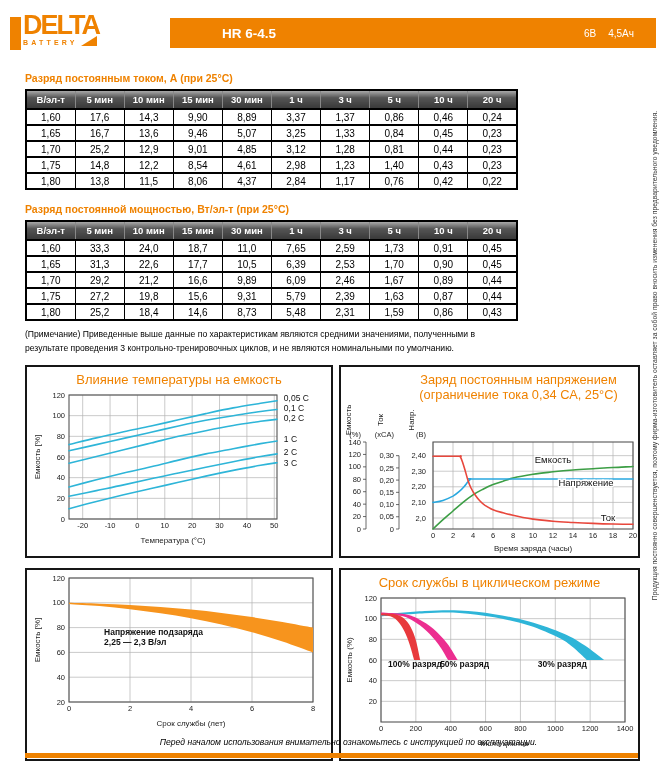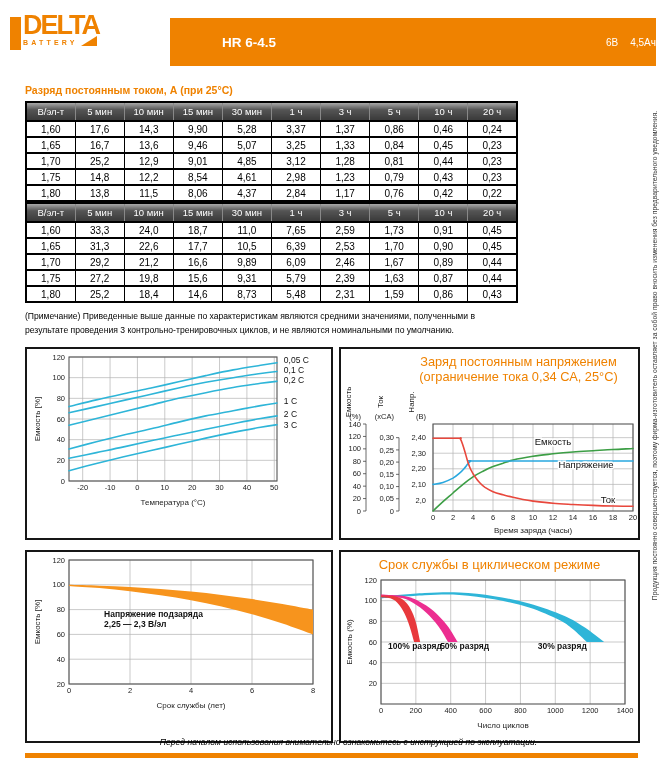--- a/index.html
+++ b/index.html
@@ -7,32 +7,32 @@
     width:668px;height:772px;position:relative;overflow:hidden;
     background:#ffffff;font-family:"Liberation Sans",sans-serif;color:#000;
   }
   
   .logo-accent{position:absolute;left:10px;top:17px;width:11px;height:33px;background:var(--orange);}
   .brand{position:absolute;left:23px;top:13px;width:140px;}
   .brand-name{font-size:27px;font-weight:bold;color:var(--orange);letter-spacing:-2px;line-height:25px;font-family:"Liberation Sans",sans-serif;}
   .brand-sub{display:flex;align-items:flex-end;gap:3px;margin-top:-2px;}
   .brand-sub-label{font-size:7px;font-weight:bold;color:var(--orange);letter-spacing:3.2px;}
   .brand-tri{width:0;height:0;border-left:16px solid transparent;border-bottom:10px solid var(--orange);}
-  .title-bar{position:absolute;left:170px;top:18px;width:486px;height:48px;background:var(--orange);
+  .title-bar{position:absolute;left:170px;top:18px;width:486px;height:30px;background:var(--orange);
     display:flex;align-items:center;color:#fff;}
   .model{font-weight:bold;font-size:13.5px;margin-left:52px;}
-  .specs{margin-left:auto;font-size:10px;display:flex;gap:12px;}
+  .specs{margin-left:auto;margin-right:22px;font-size:10px;display:flex;gap:12px;}
   
-  .content{position:absolute;left:25px;top:76px;width:493px;}
+  .content{position:absolute;left:25px;top:64px;width:493px;}
   .section-title{color:var(--orange);font-weight:bold;font-size:10.5px;margin:8px 0 5px;}
   .section-title.second{margin-top:13px;}
   table.data{width:100%;border-collapse:collapse;border:2px solid #000;table-layout:fixed;}
   table.data th{
     background:linear-gradient(180deg,#a8a8a8 0%,#555 40%,#3a3a3a 100%);
-    color:#fff;font-size:9.5px;font-weight:normal;height:17px;border-left:1px solid #888;padding:0;
+    color:#fff;font-size:9.5px;font-weight:bold;height:17px;border-left:1px solid #888;padding:0;
   }
   table.data th:first-child{border-left:none;}
   table.data td{
     font-size:10px;text-align:center;height:14px;padding:0;
     border-left:1px solid #000;border-top:2px solid #000;
   }
   .note{font-size:8.6px;line-height:1.6;margin:7px 0 9px;}
   
   .charts{display:grid;grid-template-columns:308px 301px;column-gap:6px;row-gap:10px;}
   .chart-box{border:2px solid #161616;height:193px;box-sizing:border-box;background:#fff;overflow:hidden;}
@@ -85,21 +85,21 @@
           <th>10 ч</th>
           <th>20 ч</th>
         </tr>
       </thead>
       <tbody>
         <tr>
           <td>1,60</td>
           <td>17,6</td>
           <td>14,3</td>
           <td>9,90</td>
-          <td>5,28</td>
+          <td>8,89</td>
           <td>3,37</td>
           <td>1,37</td>
           <td>0,86</td>
           <td>0,46</td>
           <td>0,24</td>
         </tr>
         <tr>
           <td>1,65</td>
           <td>16,7</td>
           <td>13,6</td>
@@ -124,39 +124,40 @@
           <td>0,23</td>
         </tr>
         <tr>
           <td>1,75</td>
           <td>14,8</td>
           <td>12,2</td>
           <td>8,54</td>
           <td>4,61</td>
           <td>2,98</td>
           <td>1,23</td>
-          <td>0,79</td>
+          <td>1,40</td>
           <td>0,43</td>
           <td>0,23</td>
         </tr>
         <tr>
           <td>1,80</td>
           <td>13,8</td>
           <td>11,5</td>
           <td>8,06</td>
           <td>4,37</td>
           <td>2,84</td>
           <td>1,17</td>
           <td>0,76</td>
           <td>0,42</td>
           <td>0,22</td>
         </tr>
       </tbody>
     </table>
 
+  <div class="section-title second">Разряд постоянной мощностью, Вт/эл-т (при 25°С)</div>
   <table class="data">
       <thead>
         <tr>
           <th>В/эл-т</th>
           <th>5 мин</th>
           <th>10 мин</th>
           <th>15 мин</th>
           <th>30 мин</th>
           <th>1 ч</th>
           <th>3 ч</th>
@@ -226,20 +227,21 @@
           <td>0,86</td>
           <td>0,43</td>
         </tr>
       </tbody>
     </table>
 
   <div class="note">(Примечание) Приведенные выше данные по характеристикам являются средними значениями, полученными в результате проведения 3 контрольно-тренировочных циклов, и не являются номинальными по умолчанию.</div>
 
   <div class="charts">
     <div class="chart-box">
+      <div class="chart-title">Влияние температуры на емкость</div>
       <svg width="300" height="160" viewBox="0 0 300 160">
           <line x1="53.68421052631579" x2="53.68421052631579" y1="8" y2="132" stroke="#b3b3b3" stroke-width="0.7"></line>
           <text x="53.68421052631579" y="141" text-anchor="middle" font-size="7.5" fill="#222" font-family="&quot;Liberation Sans&quot;,sans-serif">-20</text>
           <line x1="81.05263157894737" x2="81.05263157894737" y1="8" y2="132" stroke="#b3b3b3" stroke-width="0.7"></line>
           <text x="81.05263157894737" y="141" text-anchor="middle" font-size="7.5" fill="#222" font-family="&quot;Liberation Sans&quot;,sans-serif">-10</text>
           <line x1="108.42105263157895" x2="108.42105263157895" y1="8" y2="132" stroke="#b3b3b3" stroke-width="0.7"></line>
           <text x="108.42105263157895" y="141" text-anchor="middle" font-size="7.5" fill="#222" font-family="&quot;Liberation Sans&quot;,sans-serif">0</text>
           <line x1="135.78947368421052" x2="135.78947368421052" y1="8" y2="132" stroke="#b3b3b3" stroke-width="0.7"></line>
           <text x="135.78947368421052" y="141" text-anchor="middle" font-size="7.5" fill="#222" font-family="&quot;Liberation Sans&quot;,sans-serif">10</text>
           <line x1="163.1578947368421" x2="163.1578947368421" y1="8" y2="132" stroke="#b3b3b3" stroke-width="0.7"></line>

